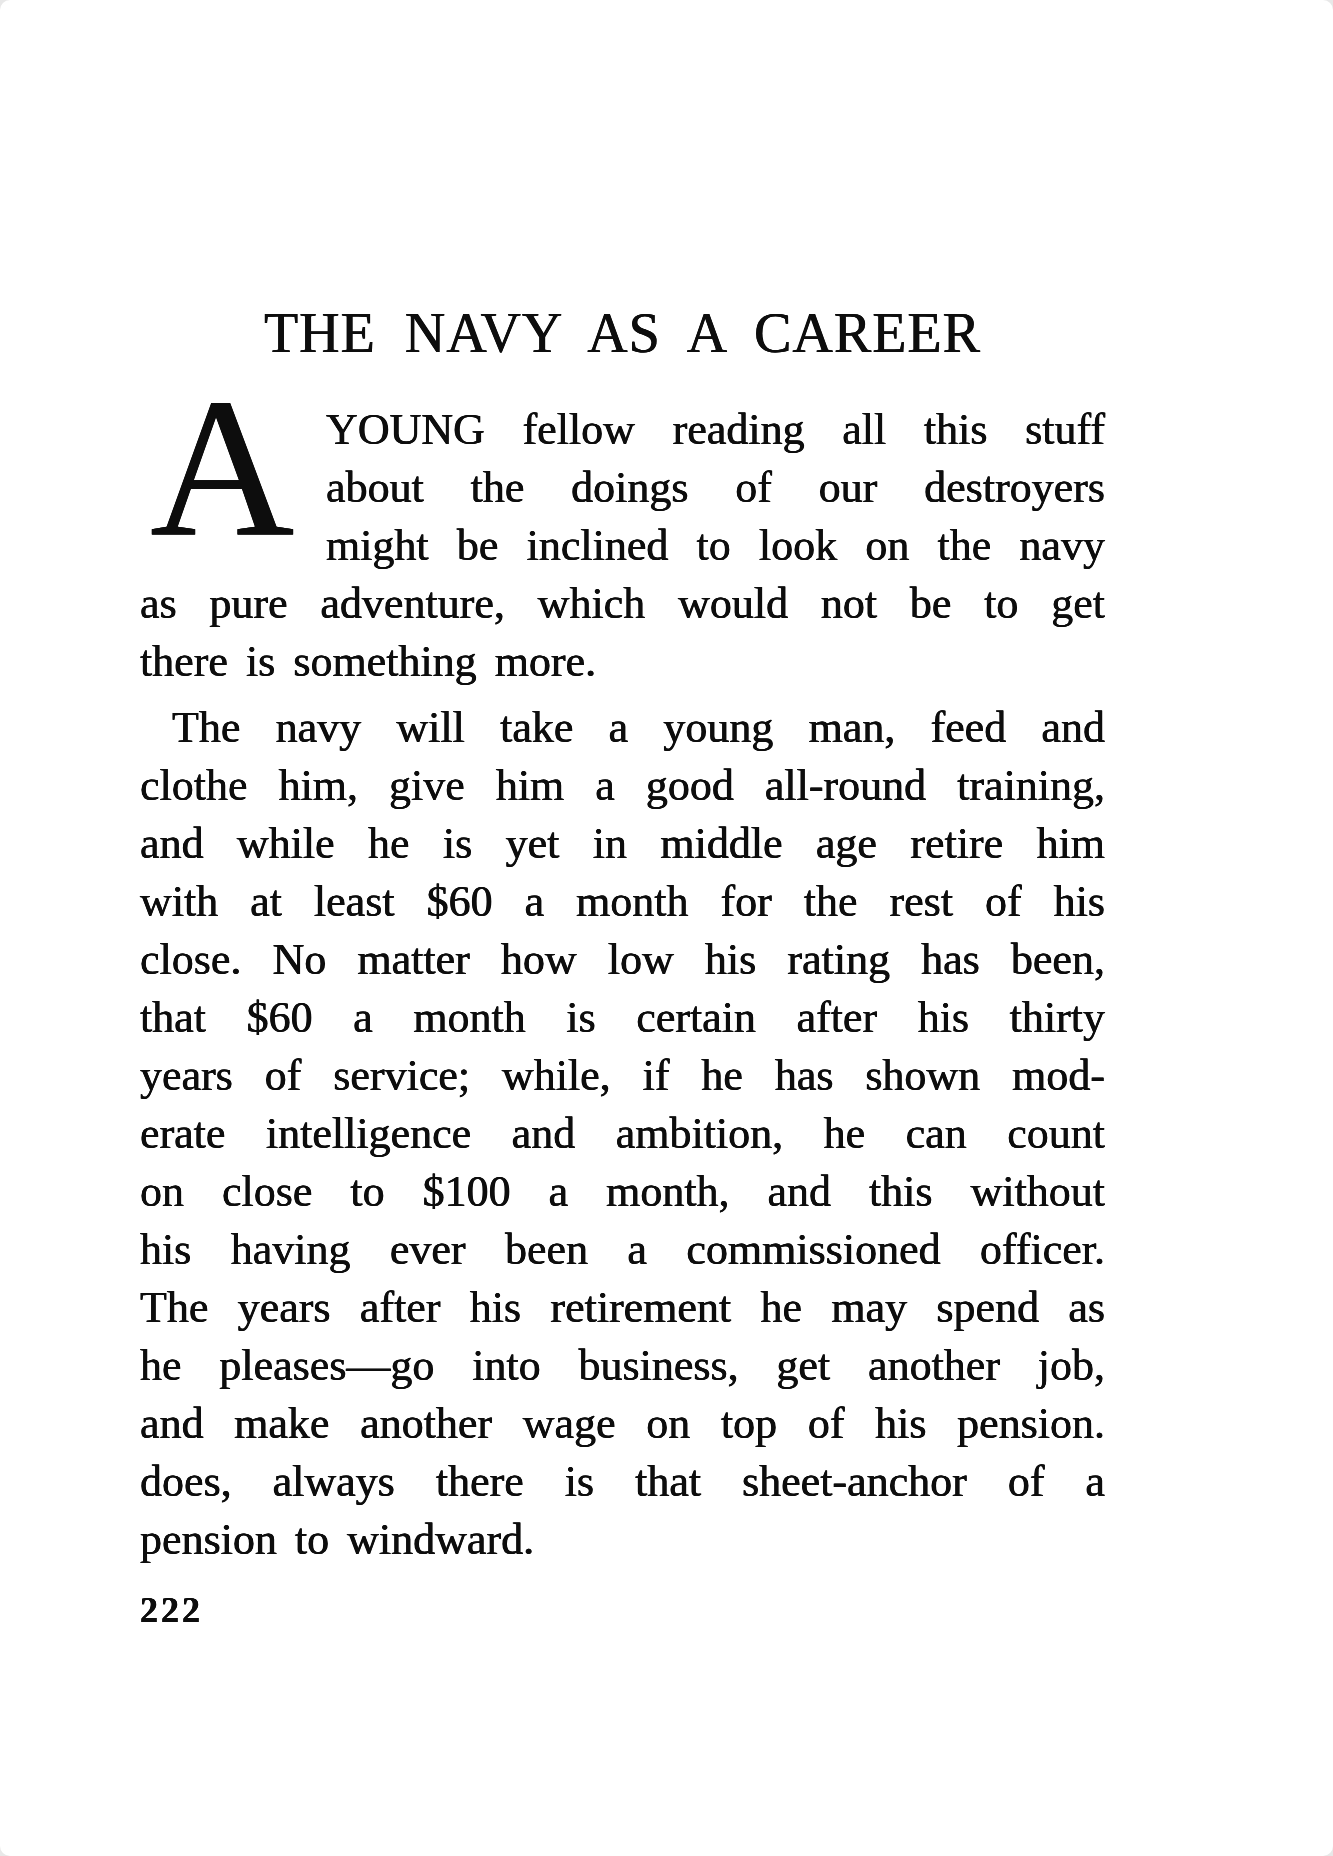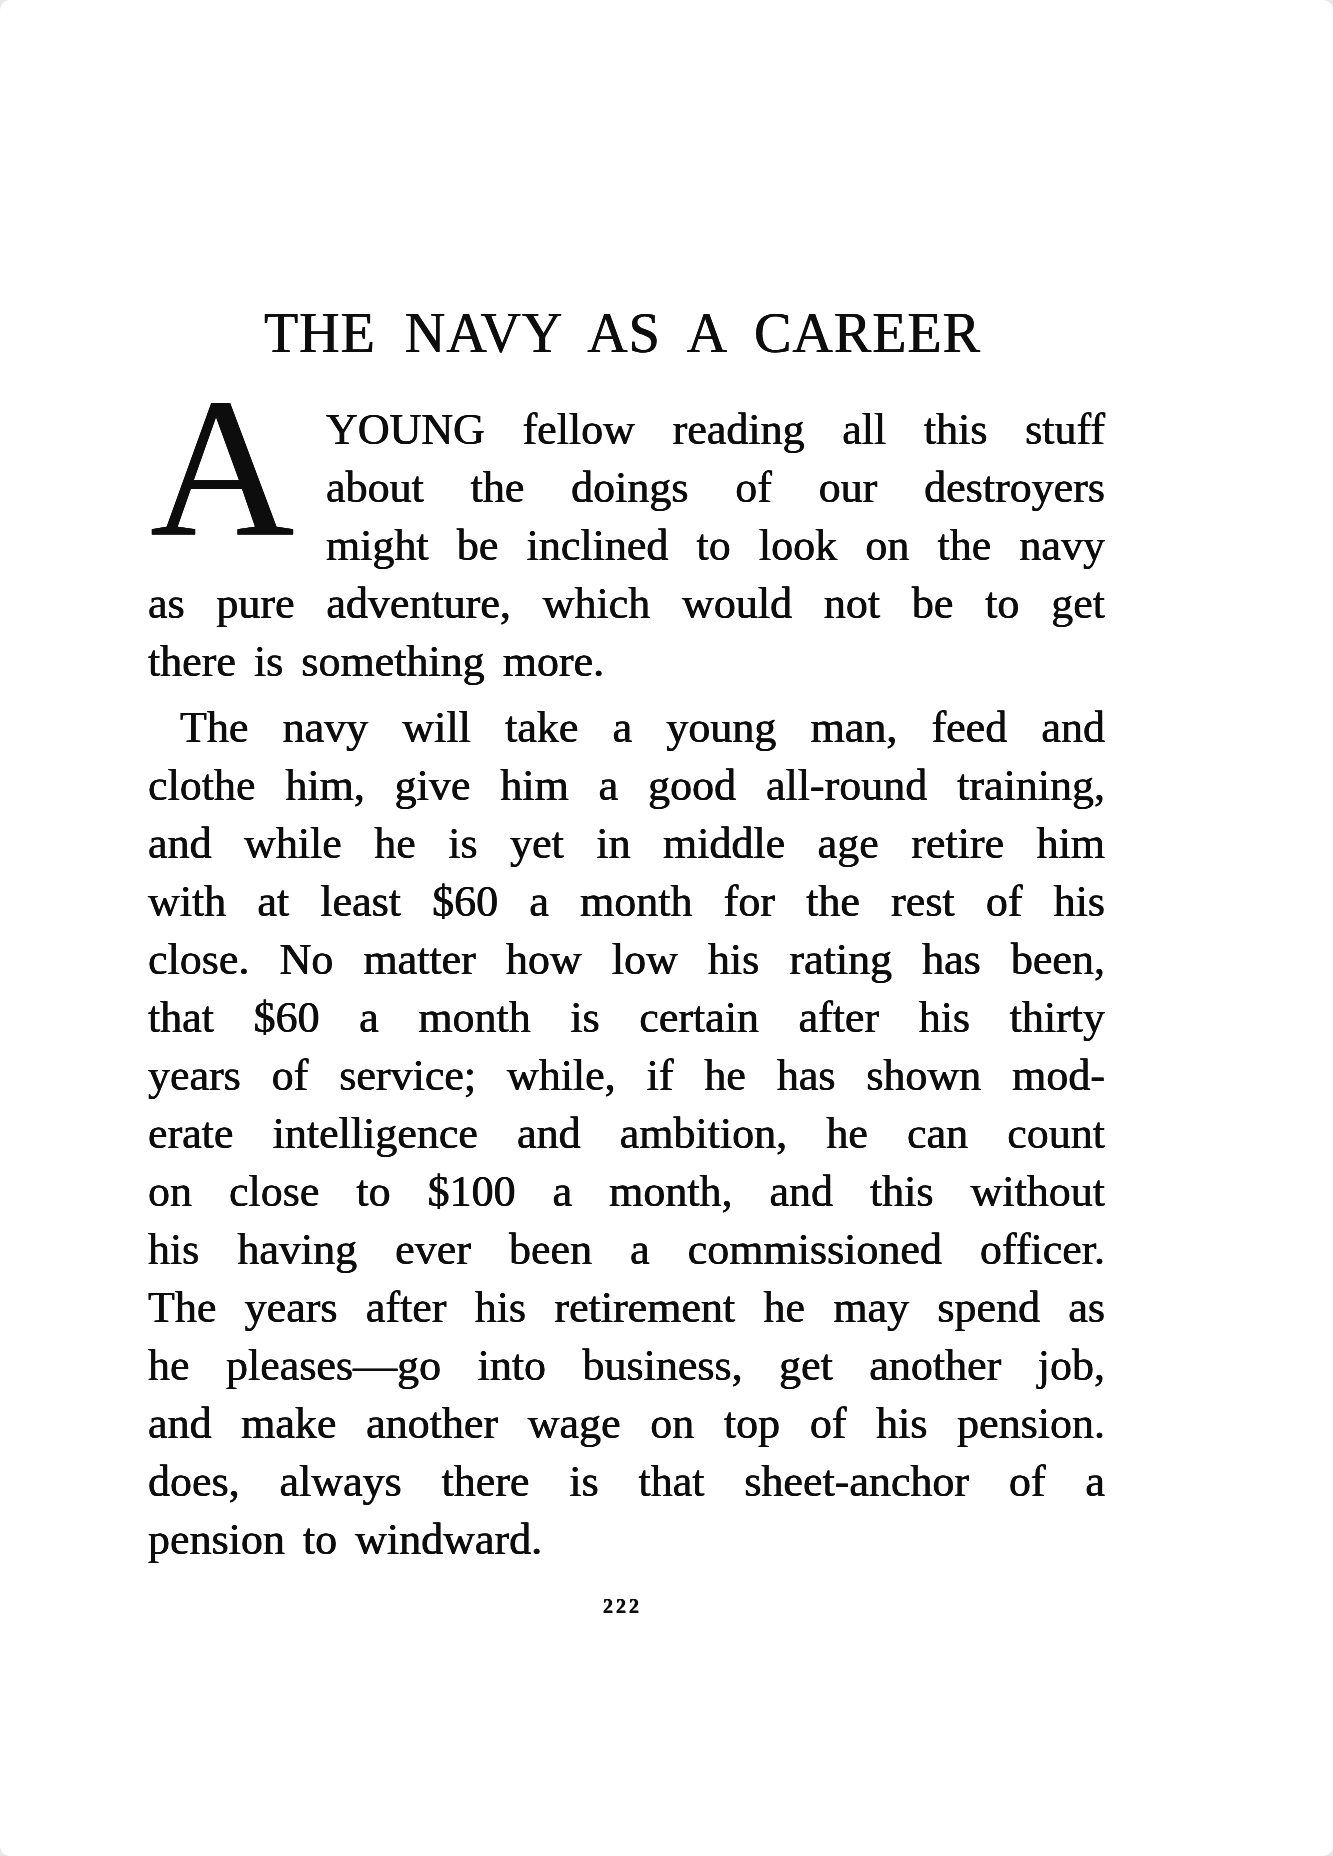--- a/index.html
+++ b/index.html
@@ -35,21 +35,20 @@
     word-spacing: 14px;
     white-space: nowrap;
   }
 
   .para { overflow: visible; }
 
   .line {
     font-size: 44px;
     line-height: 58px;
     word-spacing: 0.16em;
-    margin-left: 8px;
   }
   .just {
     text-align: justify;
     text-align-last: justify;
   }
   .last {
     text-align: left;
     text-align-last: left;
   }
   .indent { text-indent: 32px; }
@@ -65,23 +64,22 @@
   .dropcap .glyph {
     position: absolute;
     left: 10px;
     top: -34px;
     font-size: 200px;
     line-height: 1;
     font-weight: 400;
   }
 
   .folio {
-    margin-top: 26px;
-    text-align: center;
-    font-size: 20px;
+    margin-top: 20px;
+    font-size: 36px;
     font-weight: 700;
     letter-spacing: 3px;
   }
 </style>
 </head>
 <body>
 
 <div class="page">
   <div class="content">
 

